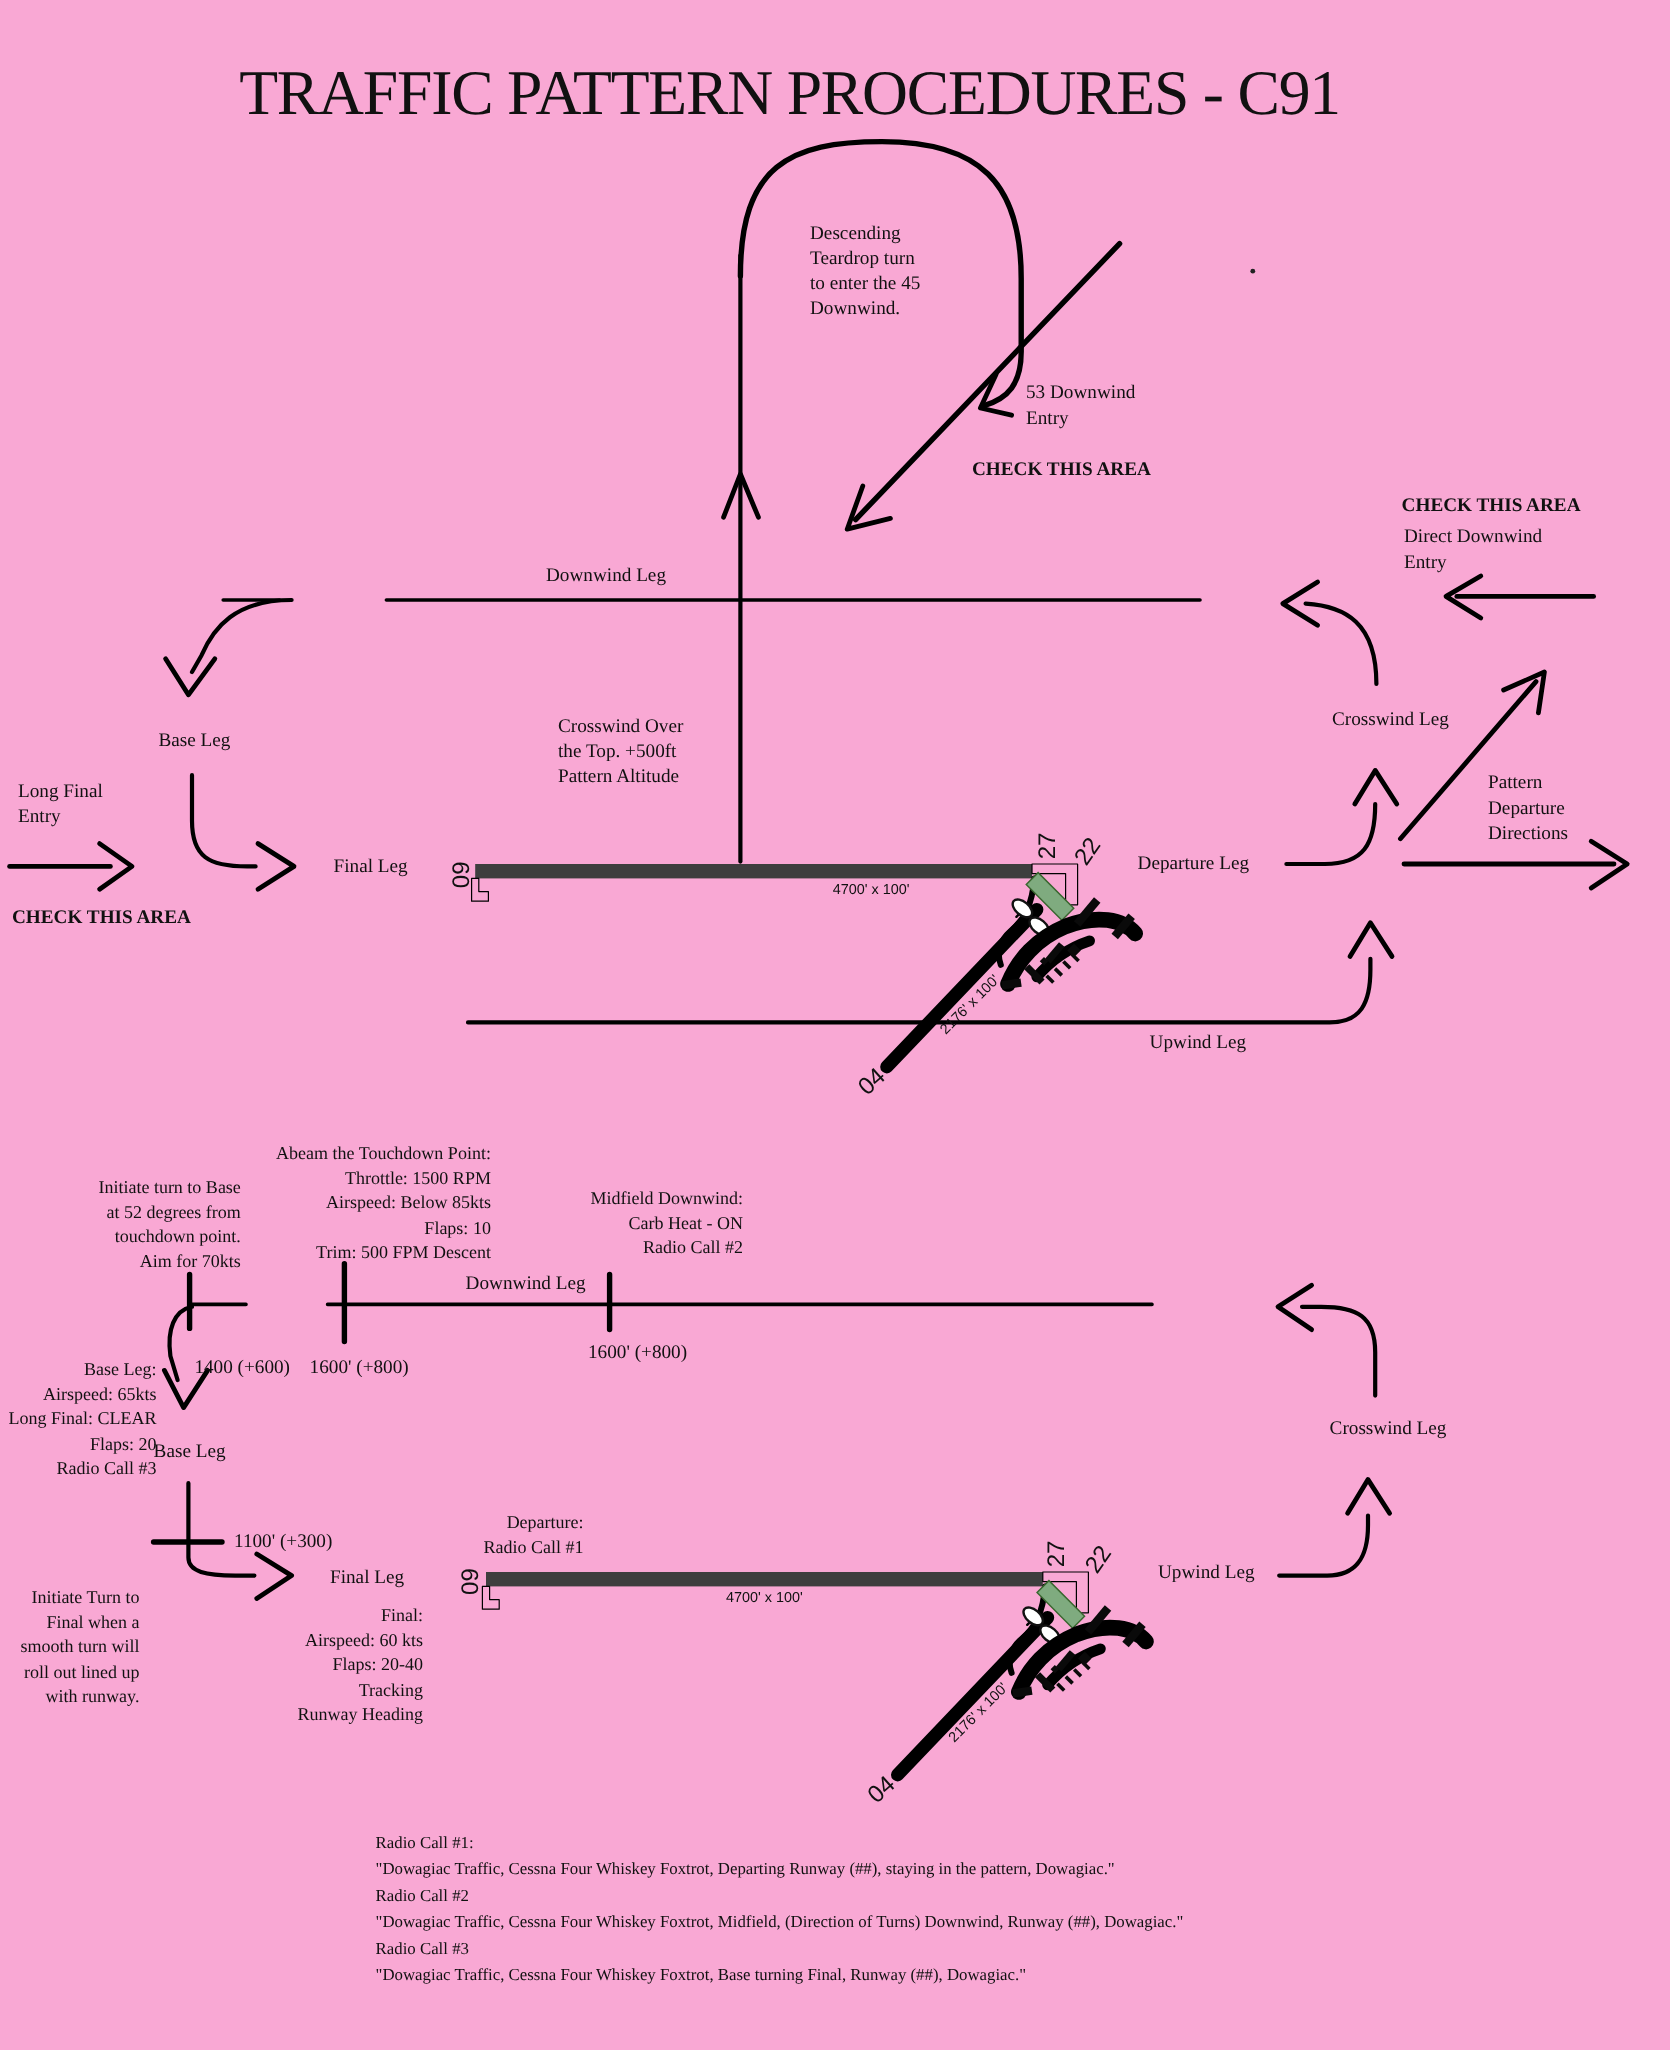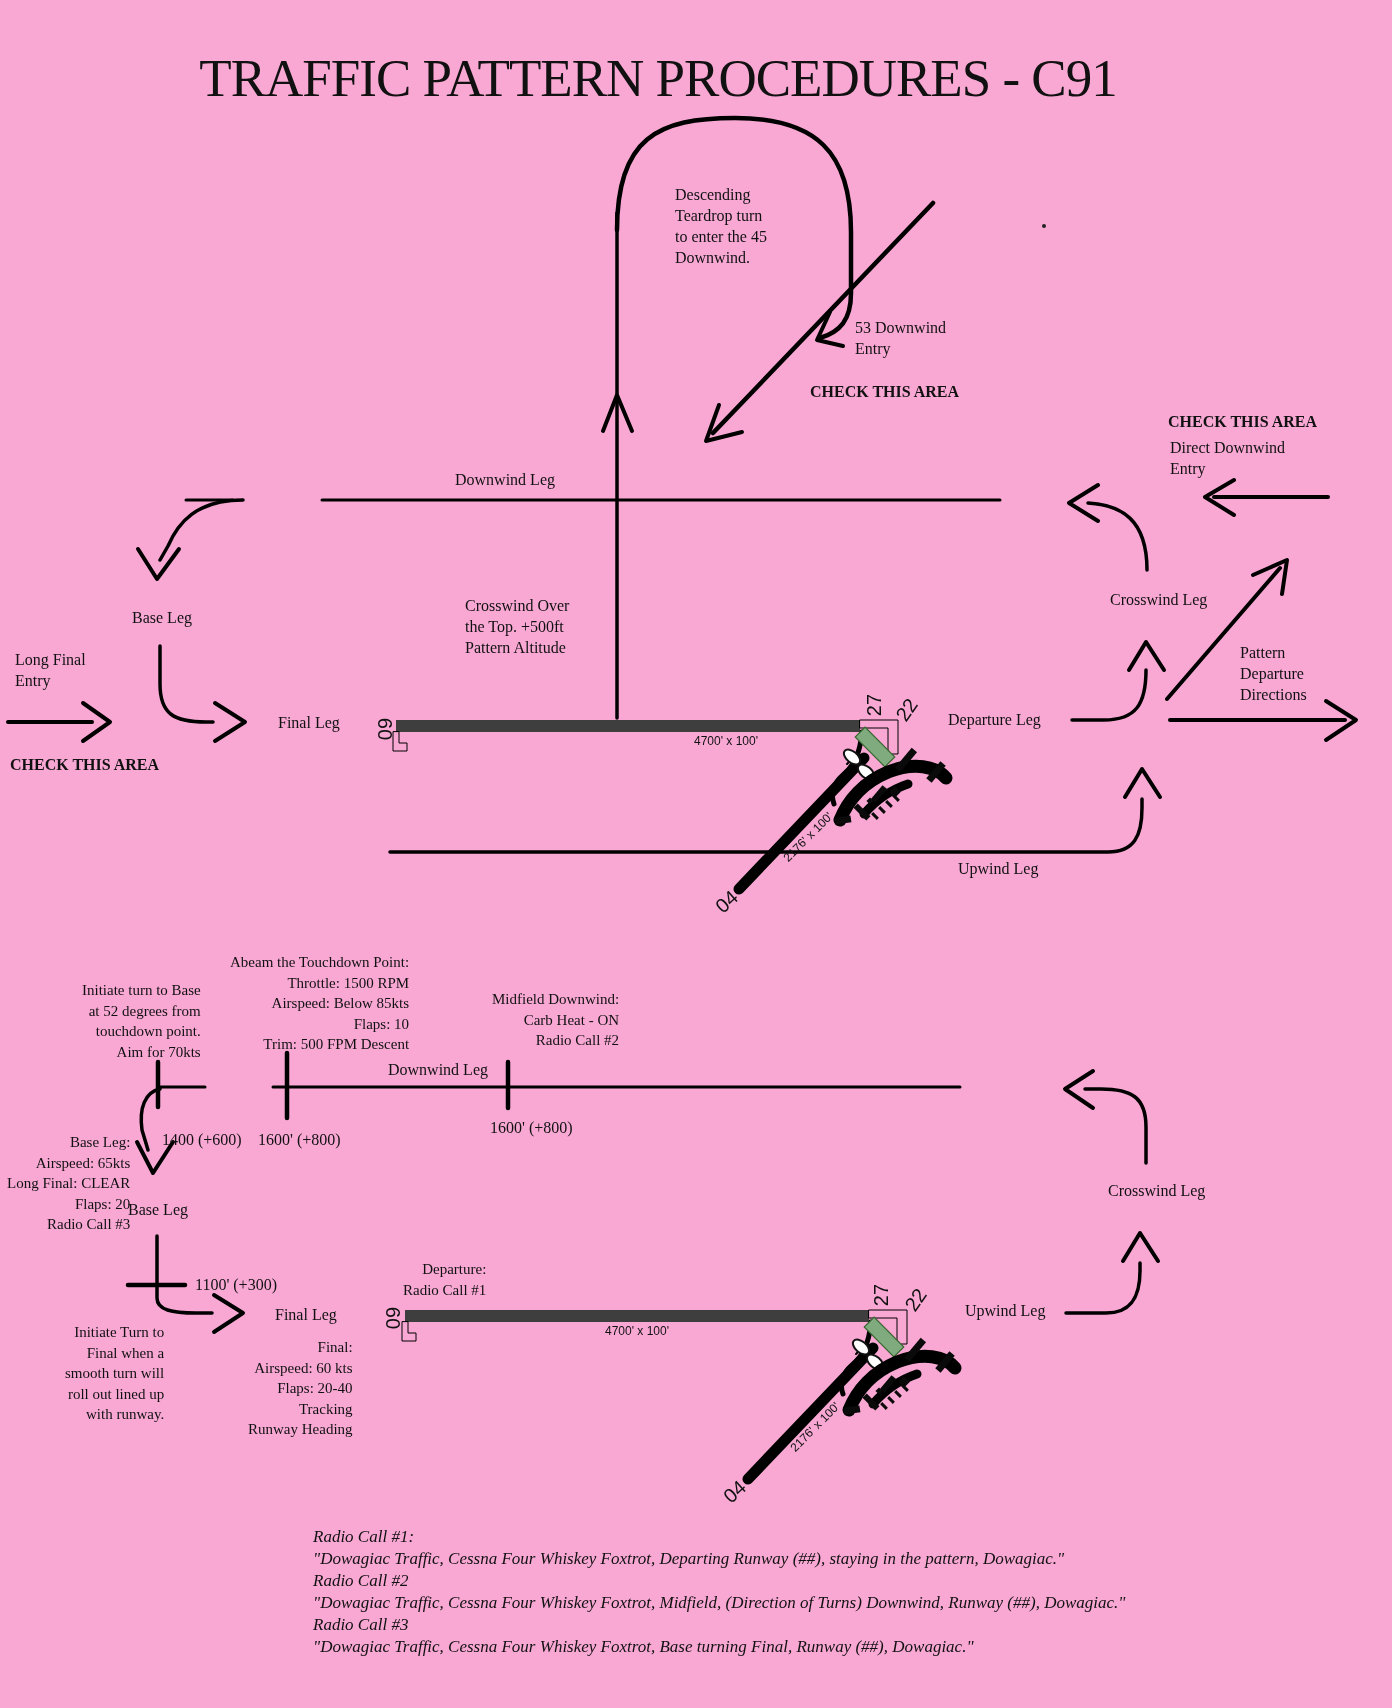--- a/index.html
+++ b/index.html
@@ -3,21 +3,21 @@
 <meta charset="utf-8">
 <style>
   html,body{margin:0;padding:0;background:#fff;}
   #page{position:relative;width:1392px;height:1708px;background:#f9a8d4;overflow:hidden;
         font-family:"Liberation Serif", serif;color:#111;}
   .title{position:absolute;left:98px;top:48px;width:1120px;text-align:center;
          font-size:53px;letter-spacing:-1px;white-space:nowrap;}
   .t{position:absolute;font-size:16px;line-height:21px;white-space:pre-line;}
   .b{font-weight:bold;}
   .small{font-size:15px;line-height:20.5px;text-align:right;}
-  .radio{font-size:17px;line-height:22px;white-space:pre-line;font-style:italic;}
+  .radio{font-size:14px;line-height:22px;white-space:pre-line;}
   .ctr{position:absolute;white-space:nowrap;}
   .dims{font-family:"Liberation Sans", sans-serif;font-size:12px;color:#111;}
   .rwy-num{font-family:"Liberation Sans", sans-serif;font-size:20px;color:#111;}
   .dot{position:absolute;width:4px;height:4px;background:#222;border-radius:50%;}
   svg{position:absolute;left:0;top:0;}
   svg path, svg line{fill:none;stroke:#000;stroke-linecap:round;stroke-linejoin:round;}
 </style>
 </head>
 <body>
 
@@ -181,21 +181,21 @@
   <div class="t" style="left:258px;top:1129px;">1600' (+800)</div>
   <div class="t" style="left:490px;top:1117px;">1600' (+800)</div>
   <div class="t small" style="left:7px;top:1132px;">Base Leg:
 Airspeed: 65kts
 Long Final: CLEAR
 Flaps: 20
 Radio Call #3</div>
   <div class="t" style="left:128px;top:1199px;">Base Leg</div>
   <div class="t" style="left:195px;top:1274px;">1100' (+300)</div>
   <div class="t" style="left:275px;top:1304px;">Final Leg</div>
-  <div class="t small" style="left:17px;top:1322px;margin-left:48px;">Initiate Turn to
+  <div class="t small" style="left:17px;top:1322px;">Initiate Turn to
 Final when a
 smooth turn will
 roll out lined up
 with runway.</div>
   <div class="t small" style="left:248px;top:1337px;">Final:
 Airspeed: 60 kts
 Flaps: 20-40
 Tracking
 Runway Heading</div>
   <div class="t small" style="left:403px;top:1259px;">Departure:

